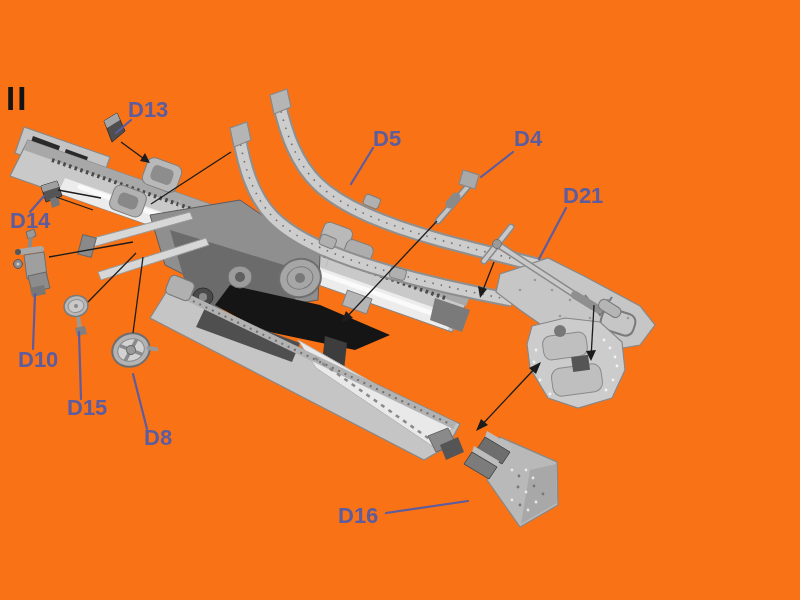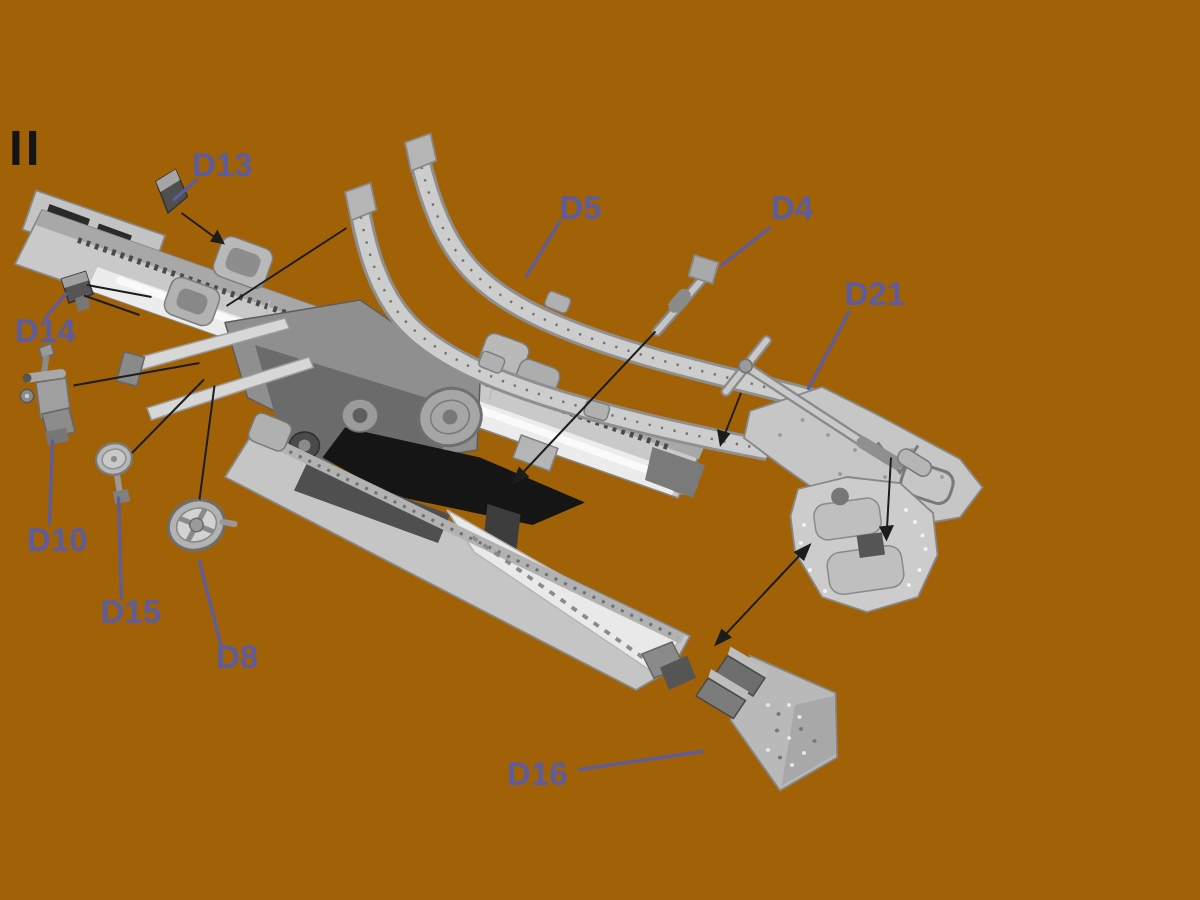--- a/index.html
+++ b/index.html
@@ -1,16 +1,16 @@
 <!DOCTYPE html>
 <html><head>
 <meta charset="utf-8">
 <style>
   html,body{margin:0;padding:0;background:#ffffff;}
-  .canvas{position:relative;width:800px;height:600px;background:#a16207;overflow:hidden;
+  .canvas{position:relative;width:800px;height:600px;background:#f97316;overflow:hidden;
           font-family:"Liberation Sans",sans-serif;}
   .canvas svg{position:absolute;left:0;top:0;}
   .lbl{font-family:"Liberation Sans",sans-serif;font-weight:bold;font-size:22px;fill:#5C5C9E;}
   .step{font-family:"Liberation Sans",sans-serif;font-weight:900;font-size:33px;fill:#141414;letter-spacing:2px;}
   .leader{stroke:#5C5C9E;stroke-width:2.2;fill:none;stroke-linecap:round;}
   .aline{stroke:#1C1C1C;stroke-width:1.3;fill:none;}
   .ahead{fill:#1C1C1C;stroke:none;}
   .edge{stroke:#878787;stroke-width:1.2;}
   .edged{stroke:#5c5c5c;stroke-width:1;}
 </style>

